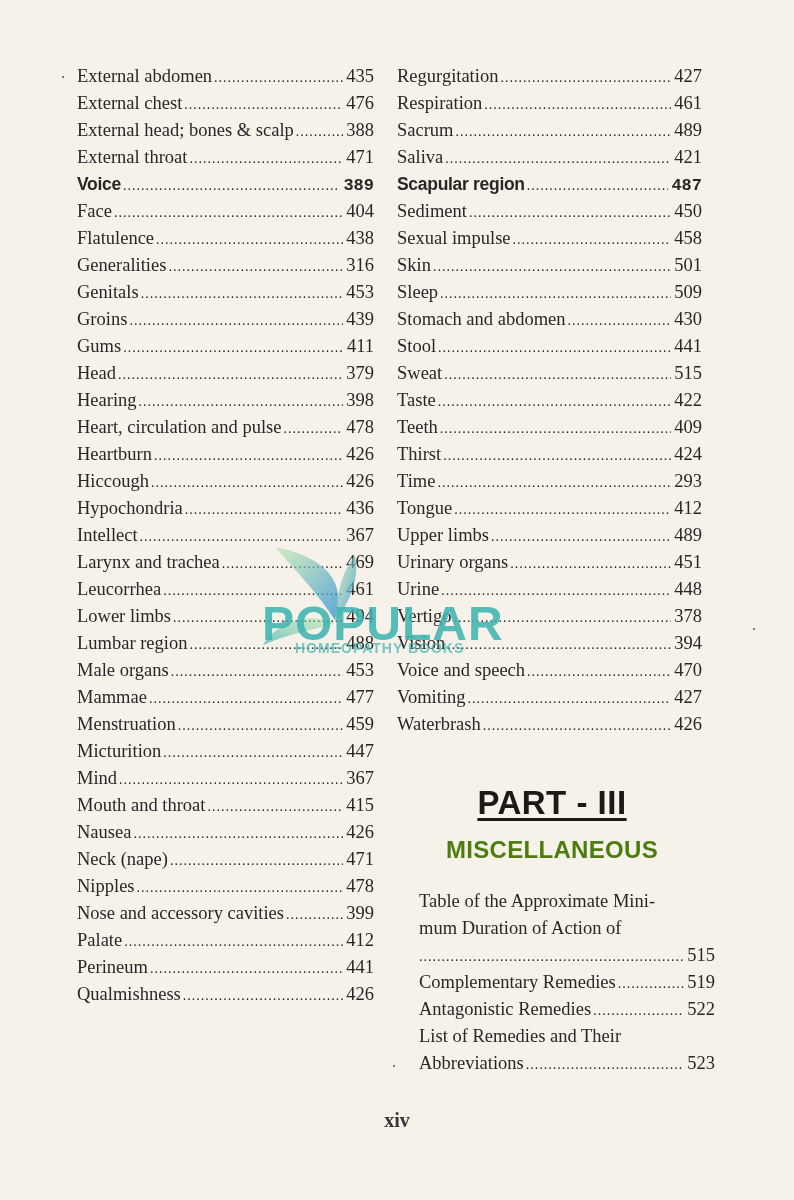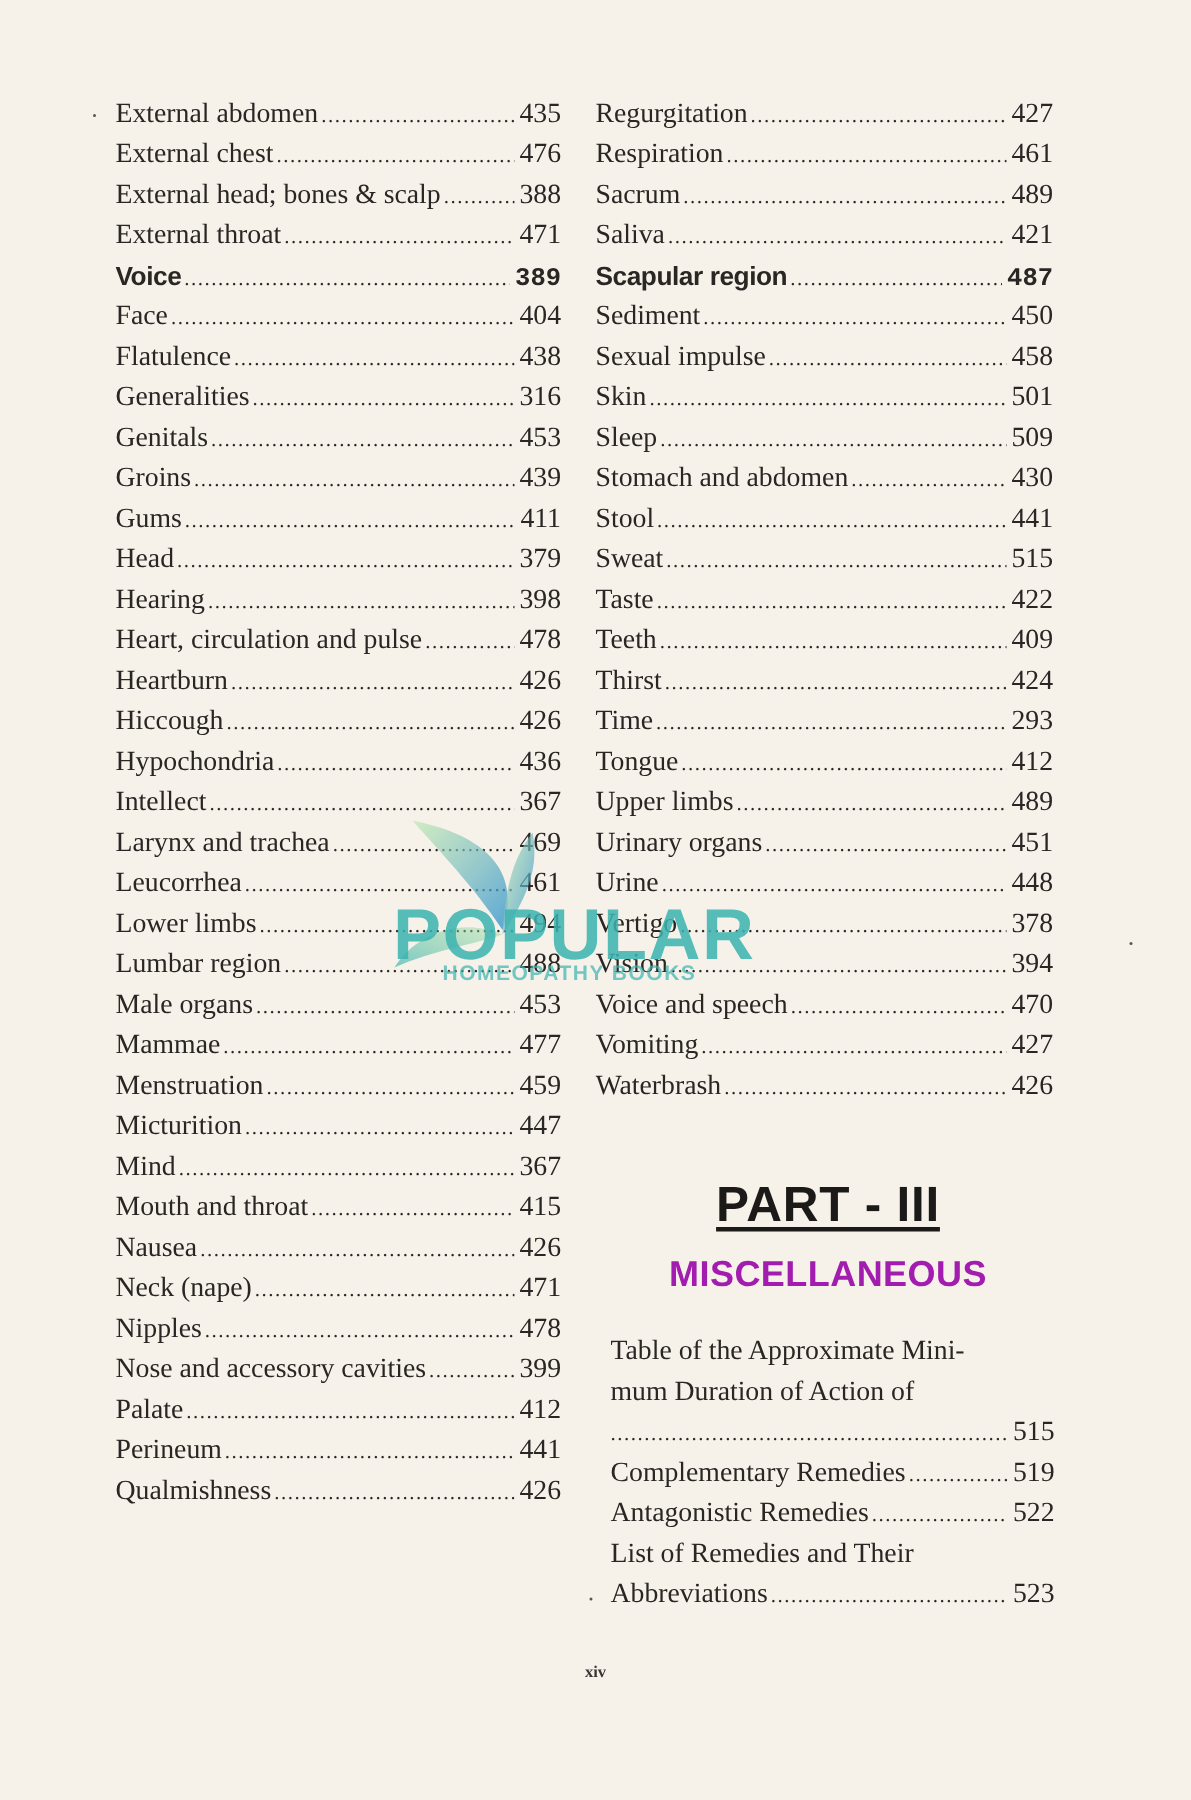--- a/index.html
+++ b/index.html
@@ -53,37 +53,37 @@
   }
   .part-heading span { text-decoration: underline; text-decoration-thickness: 3px; text-underline-offset: 4px; }
   .section-heading {
     position: absolute;
     left: 397px; width: 310px;
     top: 836px;
     text-align: center;
     font-family: "Liberation Sans", "DejaVu Sans", sans-serif;
     font-weight: 900;
     font-size: 24px;
-    color: #a21caf;
+    color: #4d7c0f;
     letter-spacing: 0.3px;
   }
   .misc {
     position: absolute;
-    left: 407px; width: 296px;
+    left: 419px; width: 296px;
     top: 888px;
   }
   .misc .line {
     height: 27px; line-height: 27px; font-size: 18.5px; white-space: nowrap;
   }
   .page-number {
     position: absolute;
     left: 0; width: 794px;
     top: 1109px;
     text-align: center;
-    font-size: 11px;
+    font-size: 20px;
     font-weight: bold;
     color: #3a3634;
   }
   .watermark {
     position: absolute;
     left: 255px; top: 545px;
     width: 290px; height: 120px;
     pointer-events: none;
     opacity: 0.85;
   }

